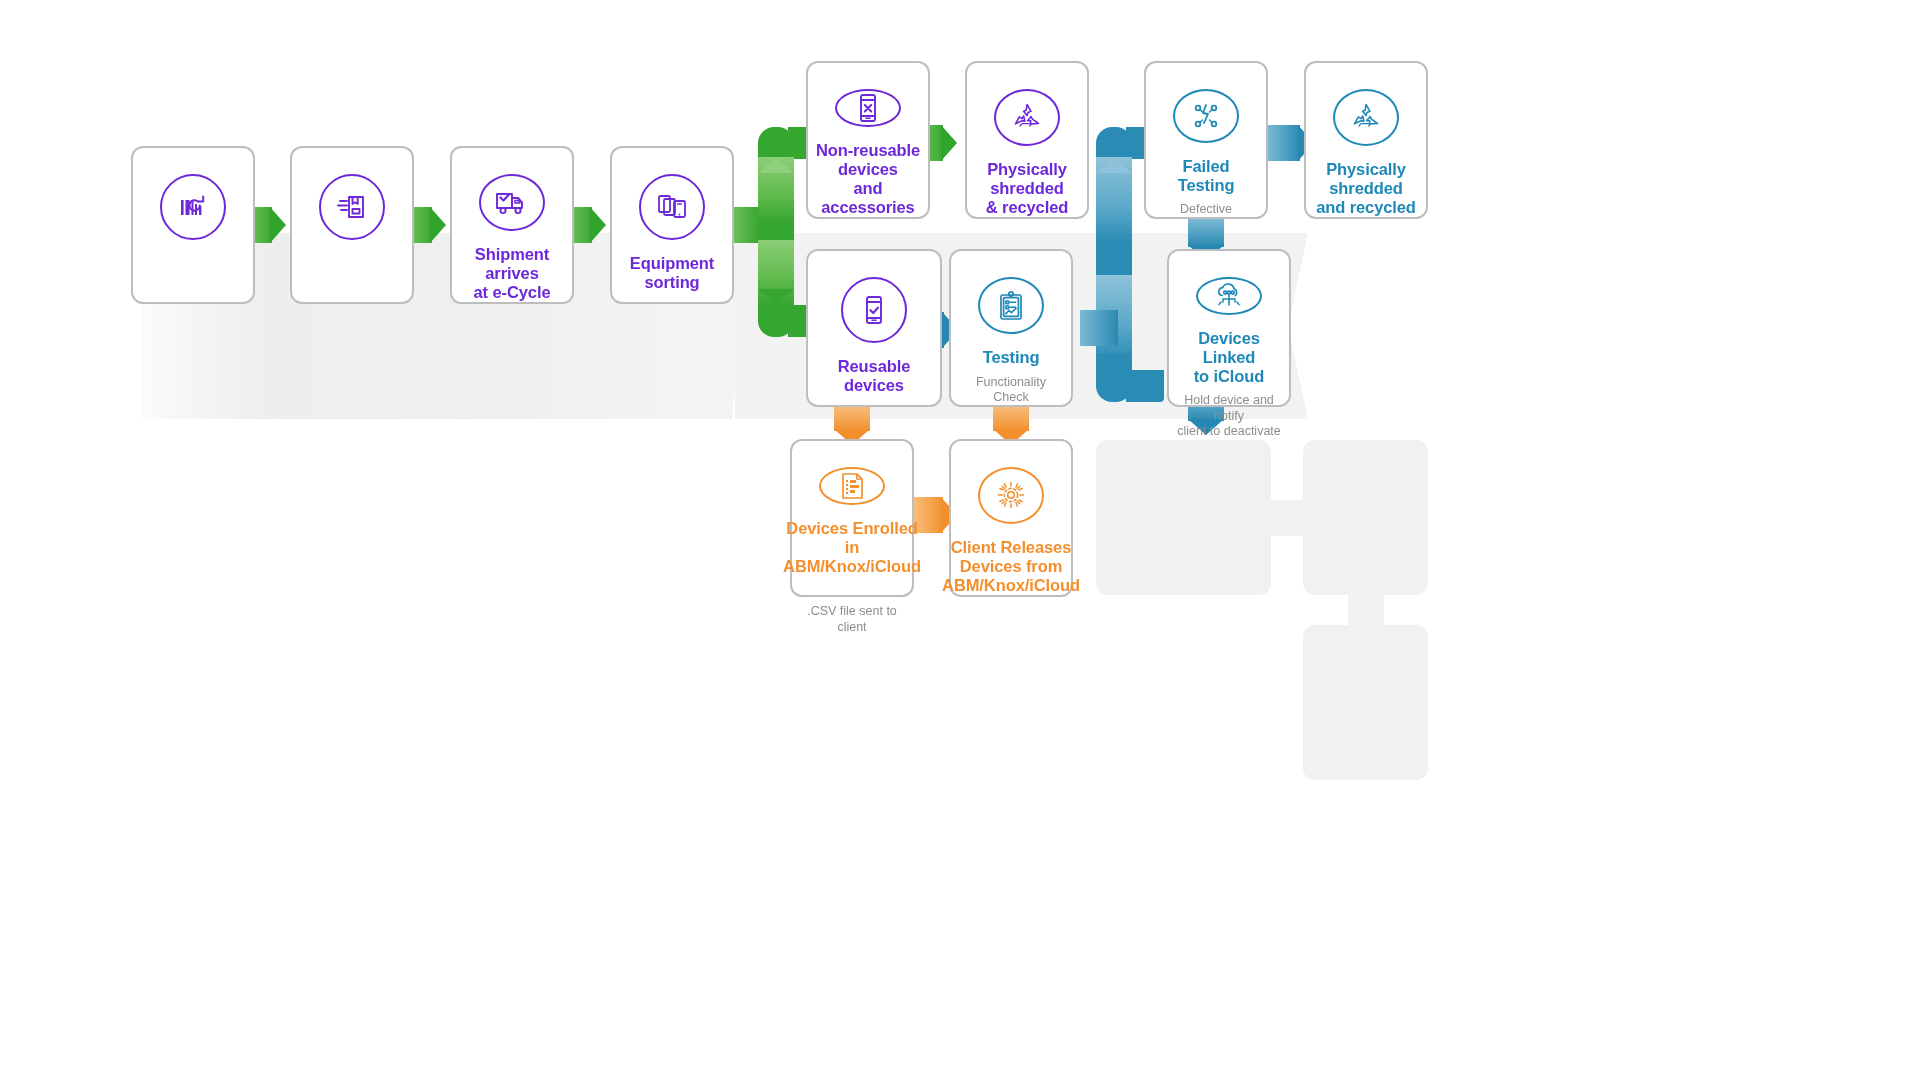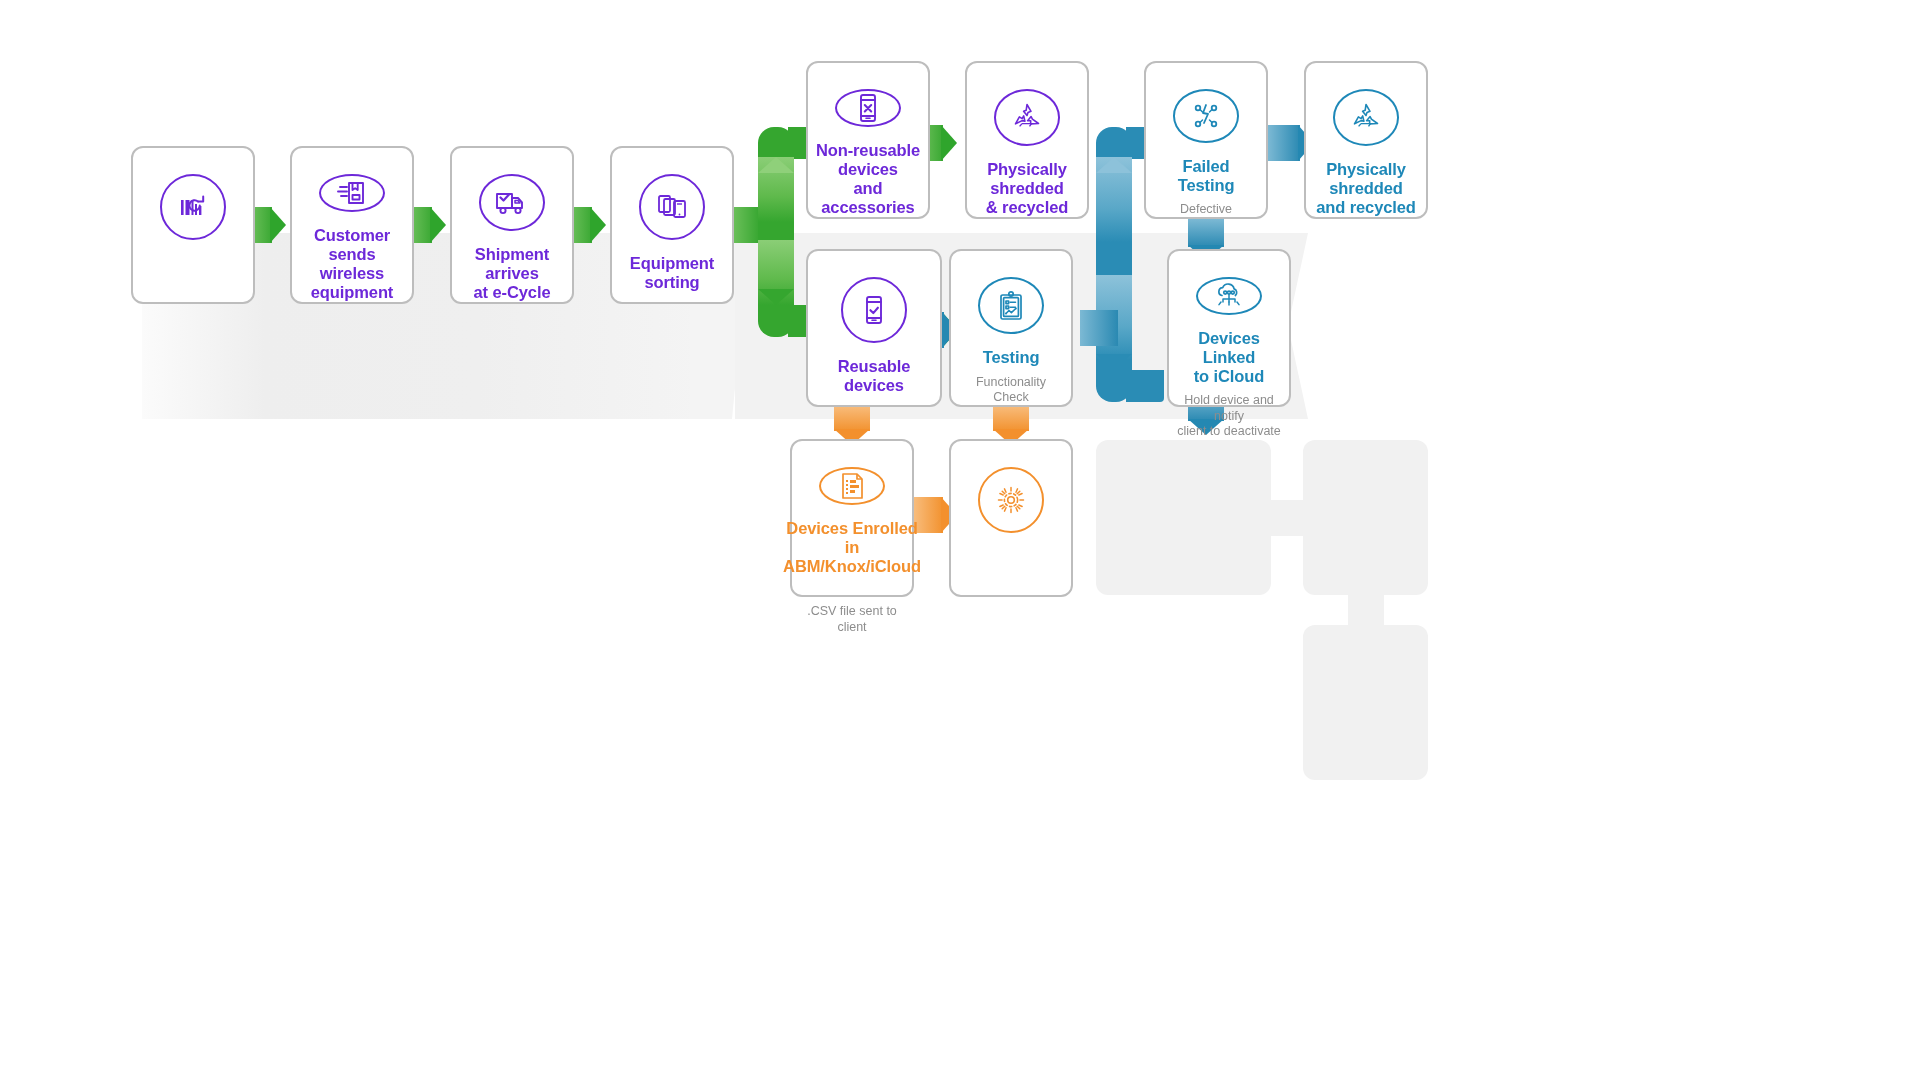--- a/index.html
+++ b/index.html
@@ -170,22 +170,20 @@
 
 <div class="card green" style="left:274px;top:146px;width:124px;height:158px;">
   <div class="ic">
     <svg width="34" height="34" viewBox="0 0 34 34" fill="none" stroke="currentColor" stroke-width="1.9" stroke-linecap="round" stroke-linejoin="round">
       <path d="M14 7h14v20H14z"></path>
       <path d="M17.5 7v7l2.6-1.7L22.7 14V7"></path>
       <rect x="17.5" y="19" width="7" height="4.5"></rect>
       <path d="M5 11h7M3 15.5h9M6 20h6"></path>
     </svg>
   </div>
-  <div class="ttl" style="white-space:pre-line;">Customer sends
-wireless equipment</div>
 </div>
 
 <div class="card green" style="left:434px;top:146px;width:124px;height:158px;border-radius:11px;">
   <div class="ic">
     <svg width="36" height="34" viewBox="0 0 36 34" fill="none" stroke="currentColor" stroke-width="1.9" stroke-linecap="round" stroke-linejoin="round">
       <path d="M3 9h15v14H3z"></path>
       <path d="M18 13h6l4 4.5V23h-10z"></path>
       <circle cx="9" cy="25.5" r="2.6"></circle>
       <circle cx="24" cy="25.5" r="2.6"></circle>
       <path d="M6.5 12.5l3 3 5.5-6" stroke-width="2.2"></path>
@@ -337,13 +335,16 @@
       <circle cx="17" cy="17" r="3.3"></circle>
       <circle cx="17" cy="17" r="6.6" stroke-dasharray="2.2 2.6"></circle>
       <g stroke-width="1.5">
         <path d="M17 4.5v3.6M17 25.9v3.6M4.5 17h3.6M25.9 17h3.6"></path>
         <path d="M8.2 8.2l2.6 2.6M23.2 23.2l2.6 2.6M25.8 8.2l-2.6 2.6M10.8 23.2l-2.6 2.6"></path>
         <path d="M10.5 5.9l1.5 3.3M22 24.8l1.5 3.3M5.9 10.5l3.3 1.5M24.8 22l3.3 1.5"></path>
         <path d="M23.5 5.9L22 9.2M12 24.8l-1.5 3.3M28.1 10.5l-3.3 1.5M9.2 22l-3.3 1.5"></path>
       </g>
     </svg>
   </div>
+  <div class="ttl" style="white-space:pre-line;">Client Releases
+Devices from
+ABM/Knox/iCloud</div>
 </div>
 
 </body></html>

